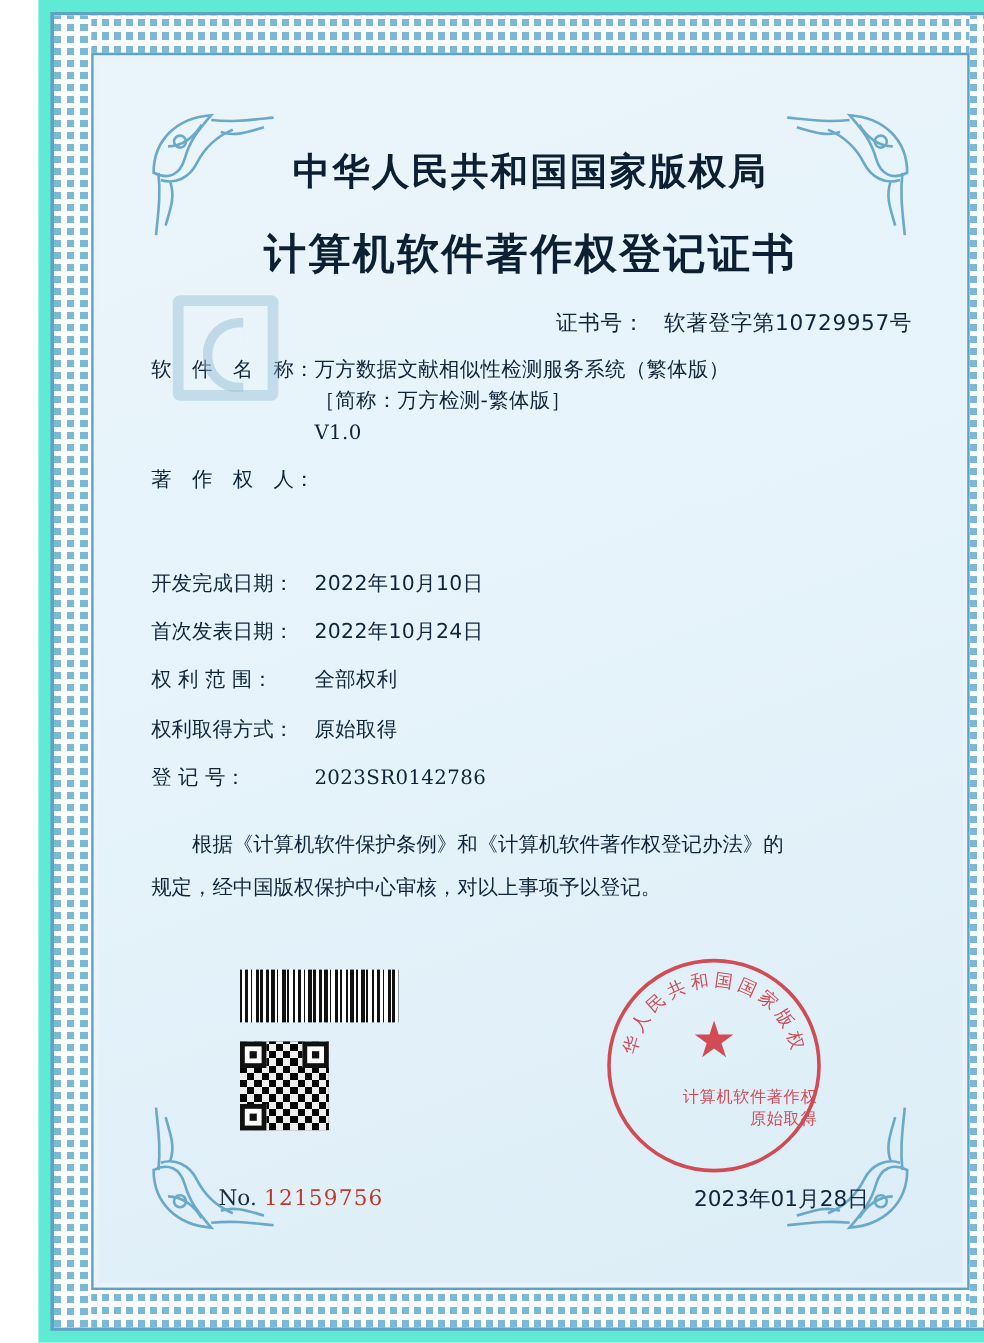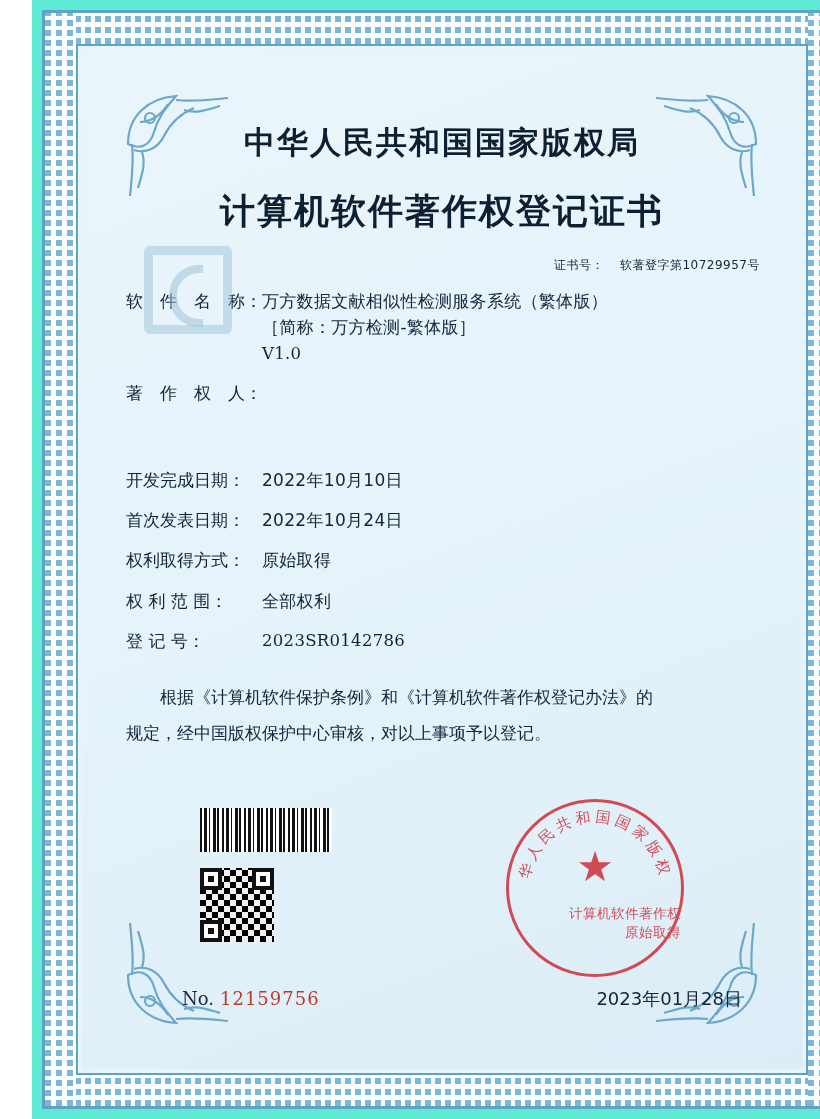--- a/index.html
+++ b/index.html
@@ -113,21 +113,21 @@
     text-align: center;
     font-family: Liberation Mono, monospace;
     font-weight: bold;
     font-size: 35px;
     letter-spacing: 2px;
     margin-top: 24px;
     color: #0d1f33;
   }
   .cert-no {
     text-align: right;
-    font-size: 12px;
+    font-size: 18px;
     margin-top: 22px;
     padding-right: 42px;
     letter-spacing: 0.5px;
   }
   .cert-no .label { margin-right: 16px; }
 
   .field-block {
     margin-top: 14px;
     padding-left: 44px;
     padding-right: 40px;
@@ -221,21 +221,21 @@
     left: 100px;
     bottom: 60px;
     font-size: 18px;
     font-family: "DejaVu Serif", "Liberation Serif", serif;
   }
   .serial .no-label { color: #1b2b3c; }
   .serial .no-value { color: #c0392b; letter-spacing: 1px; margin-left: 6px; }
 
   .issue-date {
     position: absolute;
-    right: 60px;
+    right: 78px;
     bottom: 58px;
     font-size: 18px;
   }
 
   
   .seal {
     position: absolute;
     right: 118px;
     bottom: 92px;
     width: 172px;
@@ -368,27 +368,27 @@
         <div class="field-label">开发完成日期：</div>
         <div class="field-value">2022年10月10日</div>
       </div>
 
       <div class="field-row">
         <div class="field-label">首次发表日期：</div>
         <div class="field-value">2022年10月24日</div>
       </div>
 
       <div class="field-row">
+        <div class="field-label">权 利 范 围：</div>
+        <div class="field-value">全部权利</div>
+      </div>
+
+      <div class="field-row">
         <div class="field-label">权利取得方式：</div>
         <div class="field-value">原始取得</div>
-      </div>
-
-      <div class="field-row">
-        <div class="field-label">权 利 范 围：</div>
-        <div class="field-value">全部权利</div>
       </div>
 
       <div class="field-row">
         <div class="field-label">登  记  号：</div>
         <div class="field-value mono-val">2023SR0142786</div>
       </div>
     </div>
 
     <div class="para">
       <span class="indent"></span><span>根据《计算机软件保护条例》和《计算机软件著作权登记办法》的</span><br>

